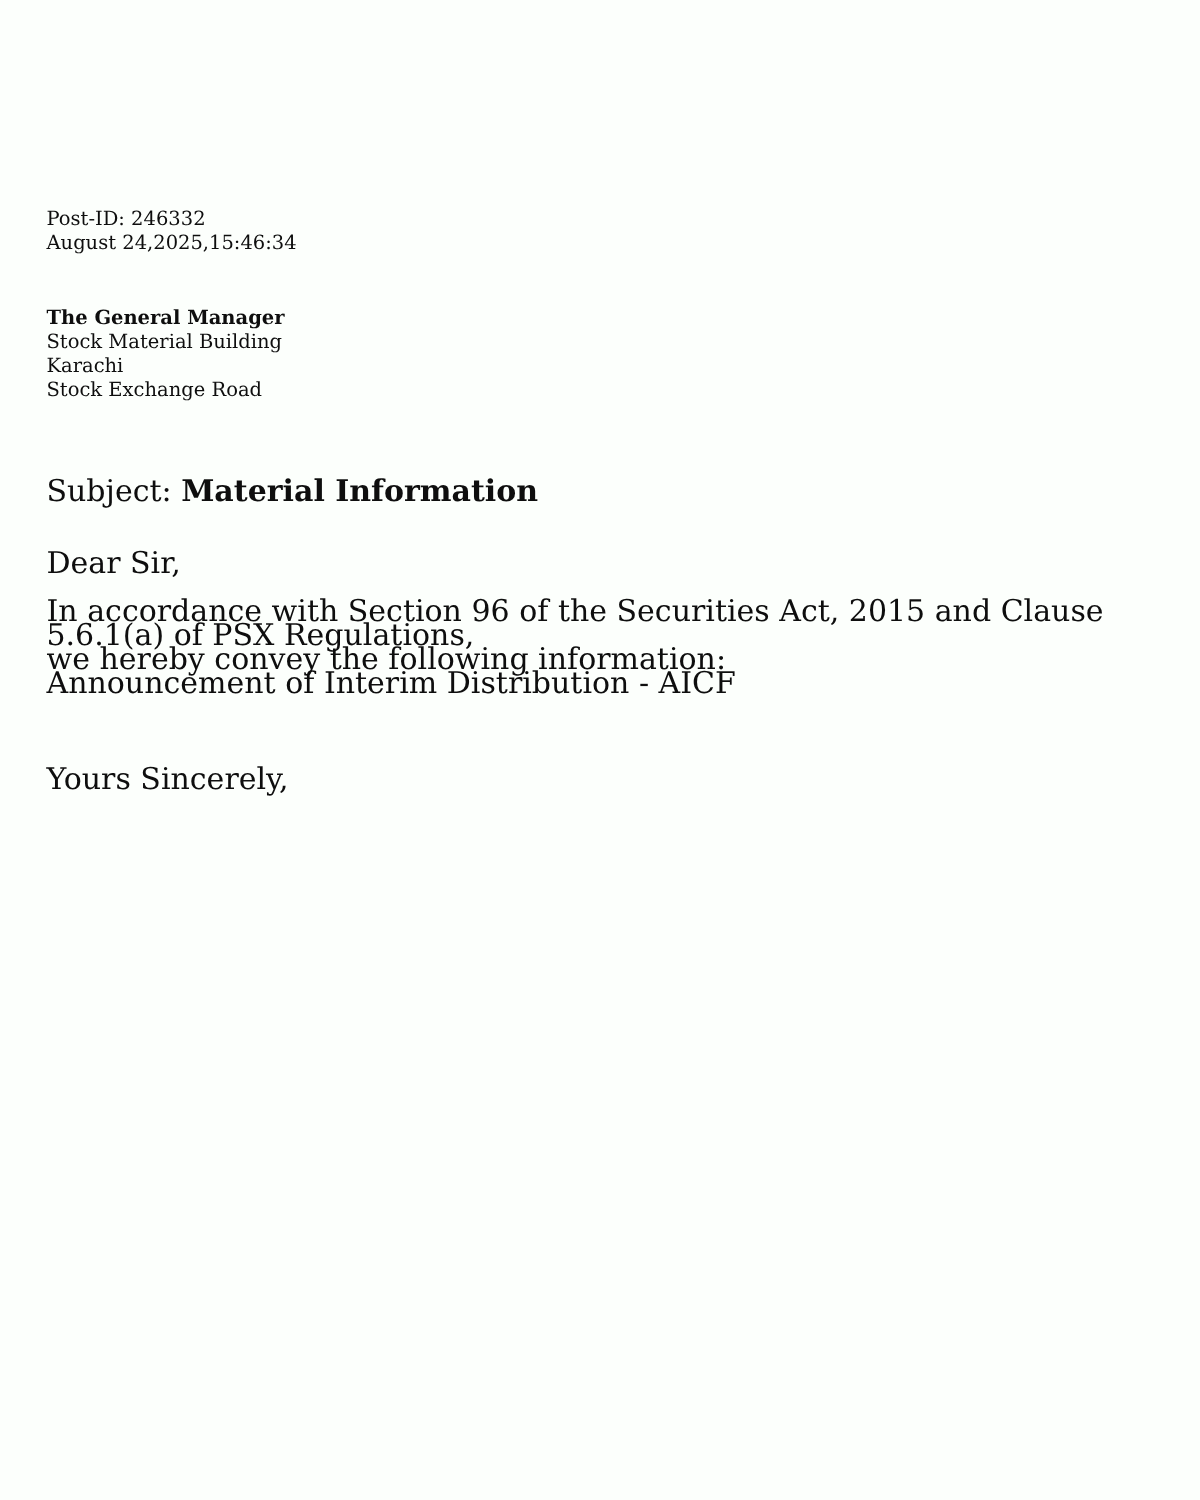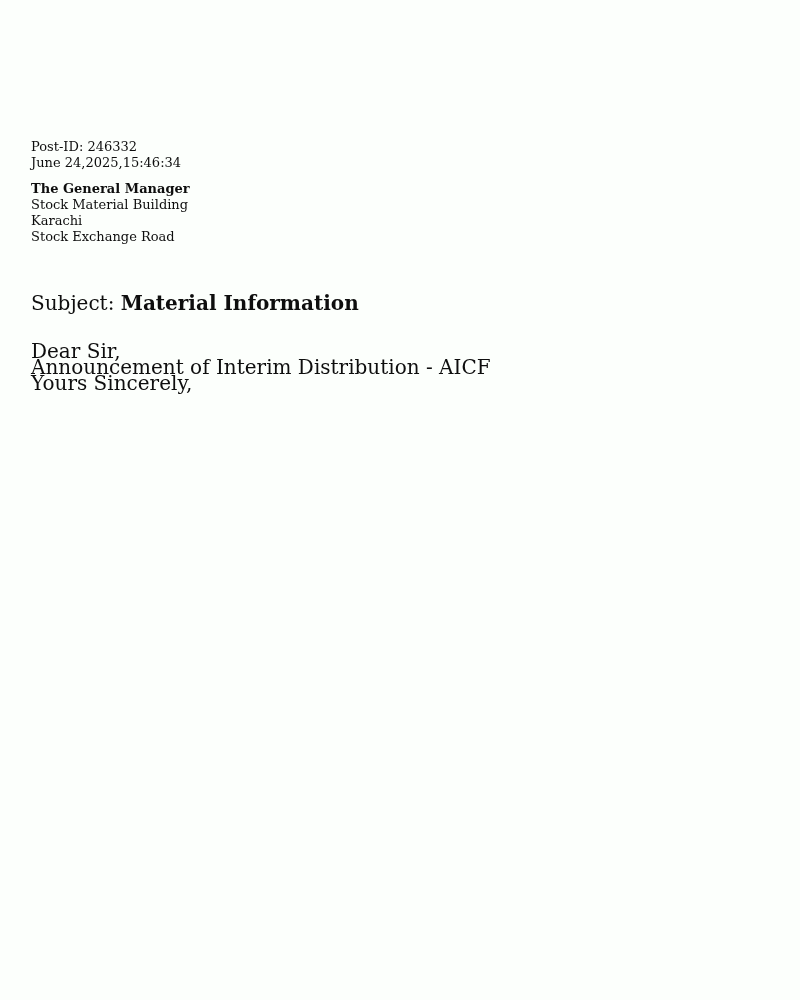--- a/index.html
+++ b/index.html
@@ -25,56 +25,61 @@
     line-height: 16px;
   }
   .body-text {
     font-size: 20px;
     line-height: 16px;
   }
   .bold {
     font-weight: bold;
   }
   .recipient-block {
-    margin-top: 10px;
+    margin-top: 34px;
   }
   .subject-line {
     margin-top: 50px;
   }
   .salutation-line {
     margin-top: 32px;
   }
   .paragraph-block {
     margin-top: 16px;
   }
   .announcement-line {
     margin-top: 0;
   }
   .closing-line {
+    margin-top: 48px;
   }
 </style>
 </head>
 <body>
 
 <div class="page">
 
   <div class="meta-block small-text">
     <div>Post-ID: 246332</div>
-    <div>June 24,2025,15:46:34</div>
+    <div>August 24,2025,15:46:34</div>
   </div>
 
   <div class="recipient-block small-text">
     <div class="bold">The General Manager</div>
     <div>Stock Material Building</div>
     <div>Karachi</div>
     <div>Stock Exchange Road</div>
   </div>
 
   <div class="subject-line body-text"><span>Subject: </span><span class="bold">Material Information</span></div>
 
   <div class="salutation-line body-text">Dear Sir,</div>
 
+  <div class="paragraph-block body-text">
+    <div>In accordance with Section 96 of the Securities Act, 2015 and Clause 5.6.1(a) of PSX Regulations,</div>
+    <div>we hereby convey the following information:</div>
+  </div>
 
   <div class="announcement-line body-text">Announcement of Interim Distribution - AICF</div>
 
   <div class="closing-line body-text">Yours Sincerely,</div>
 
 </div>
 
 </body></html>

